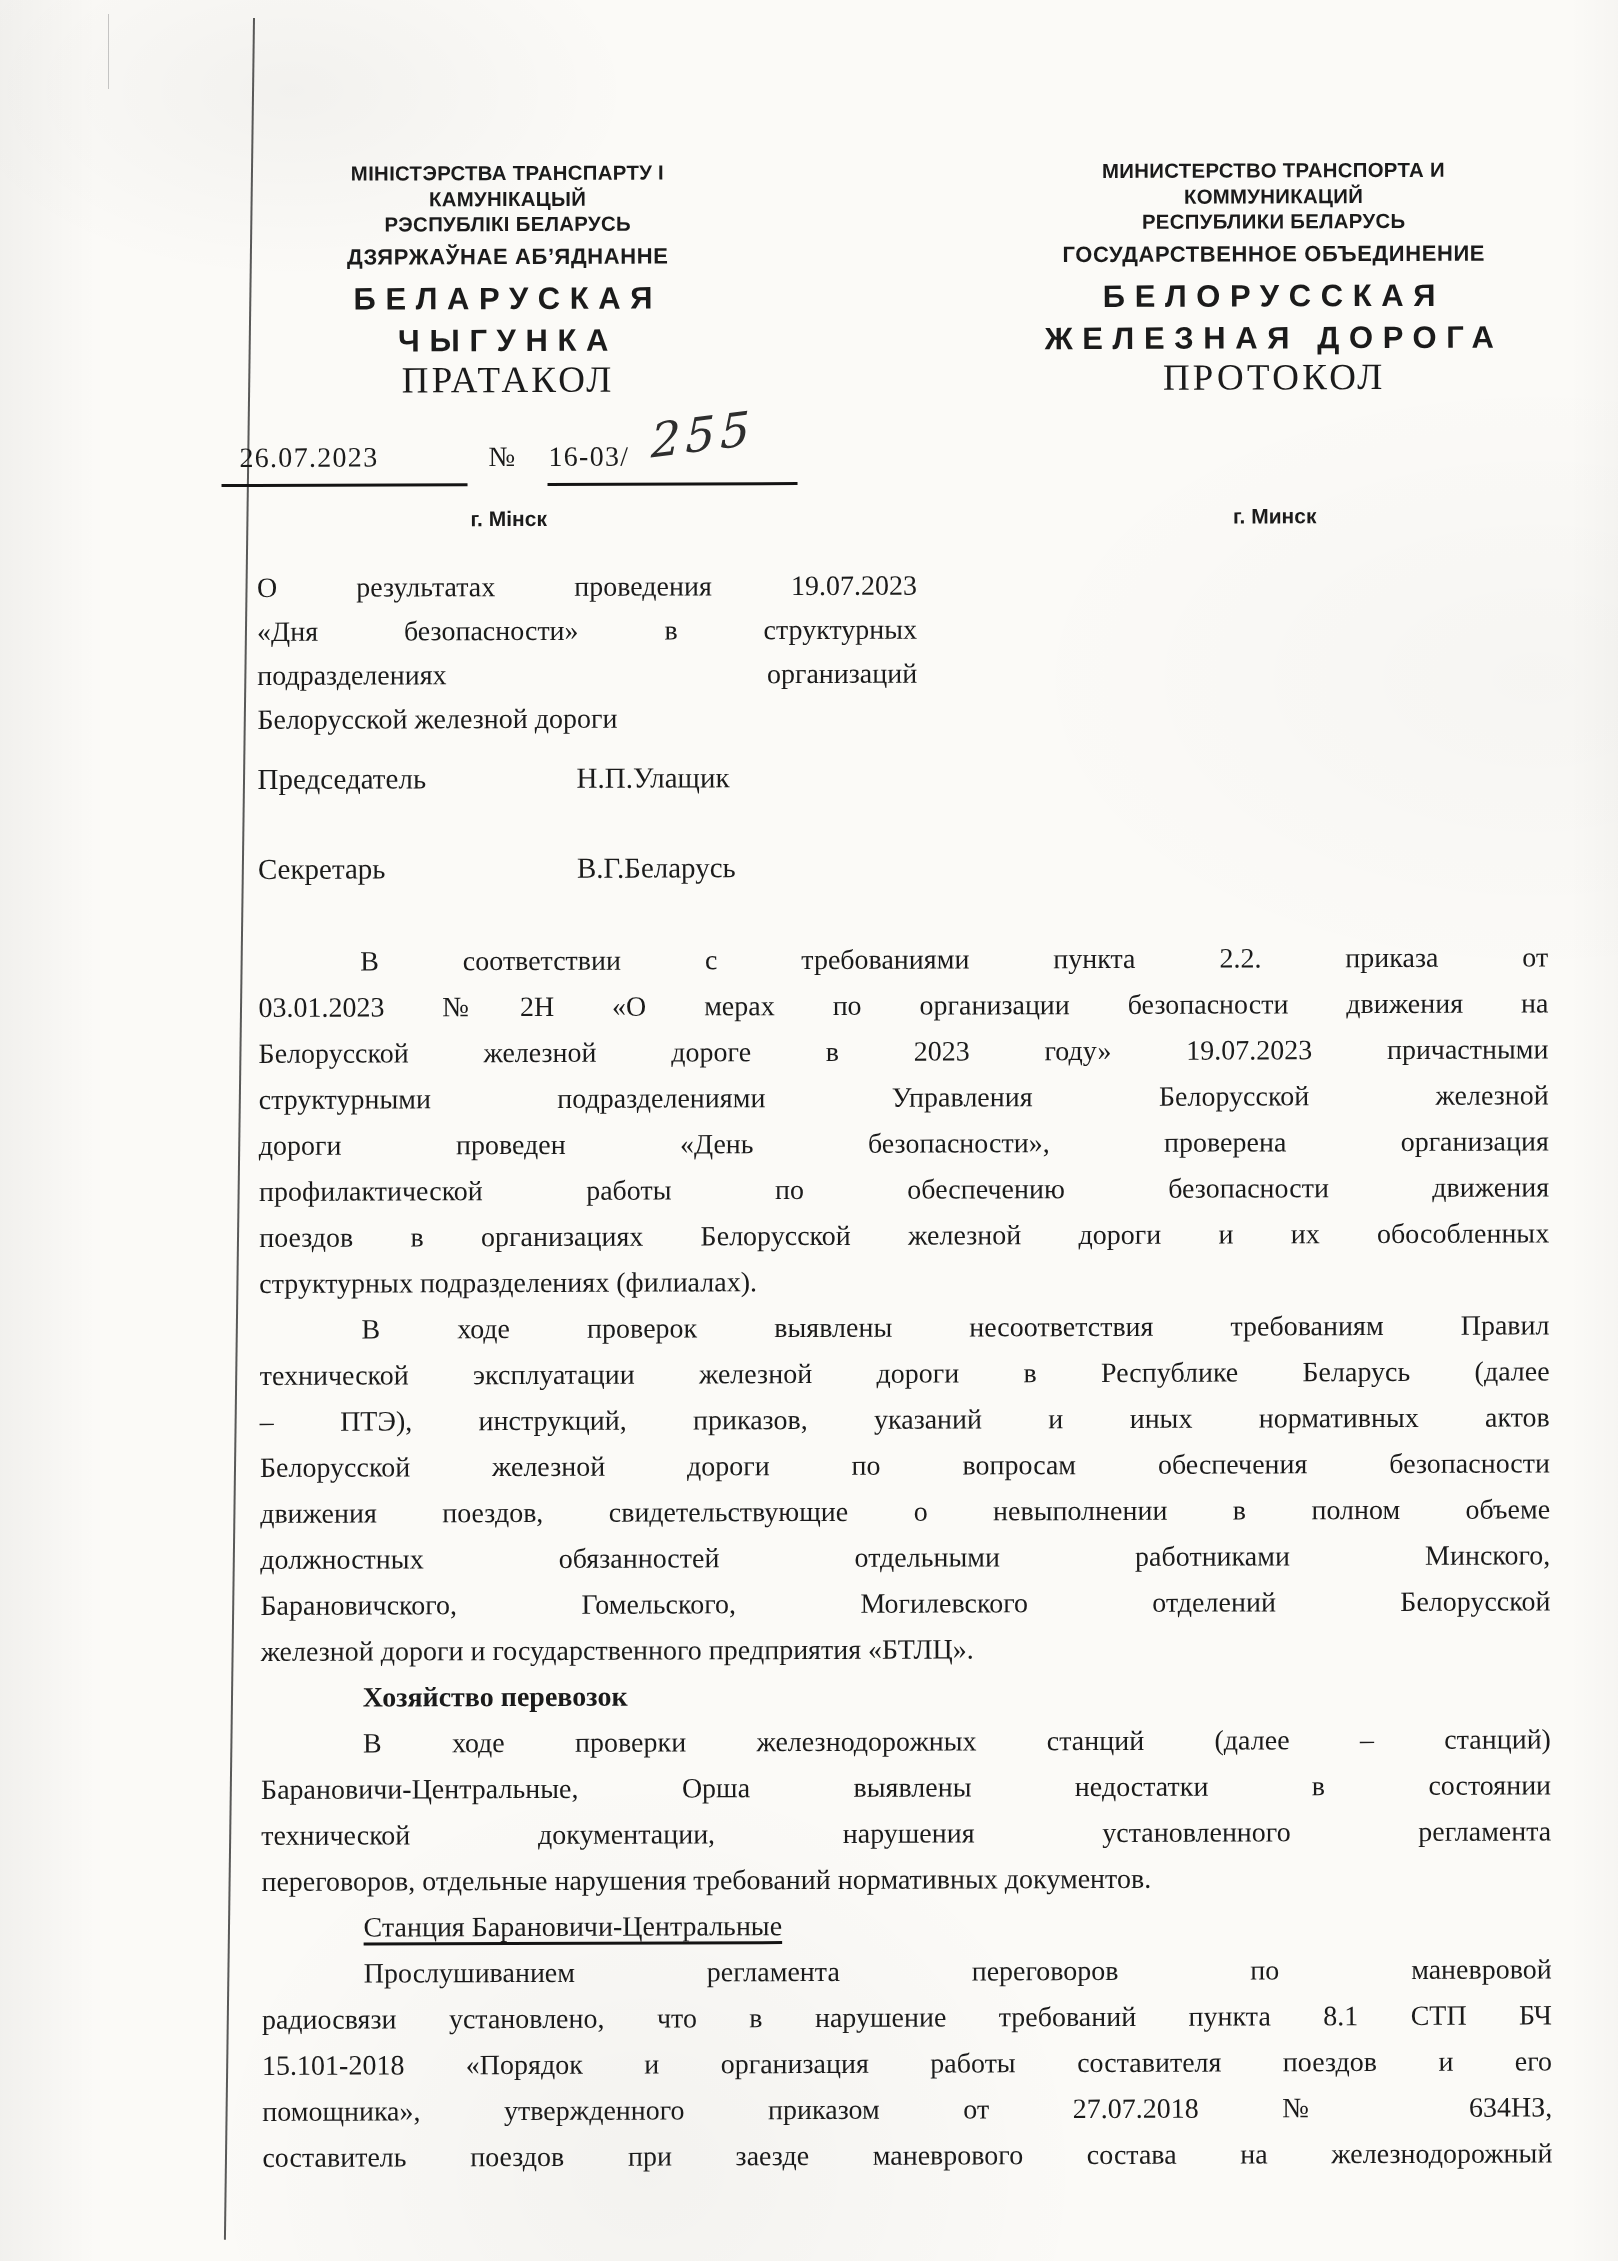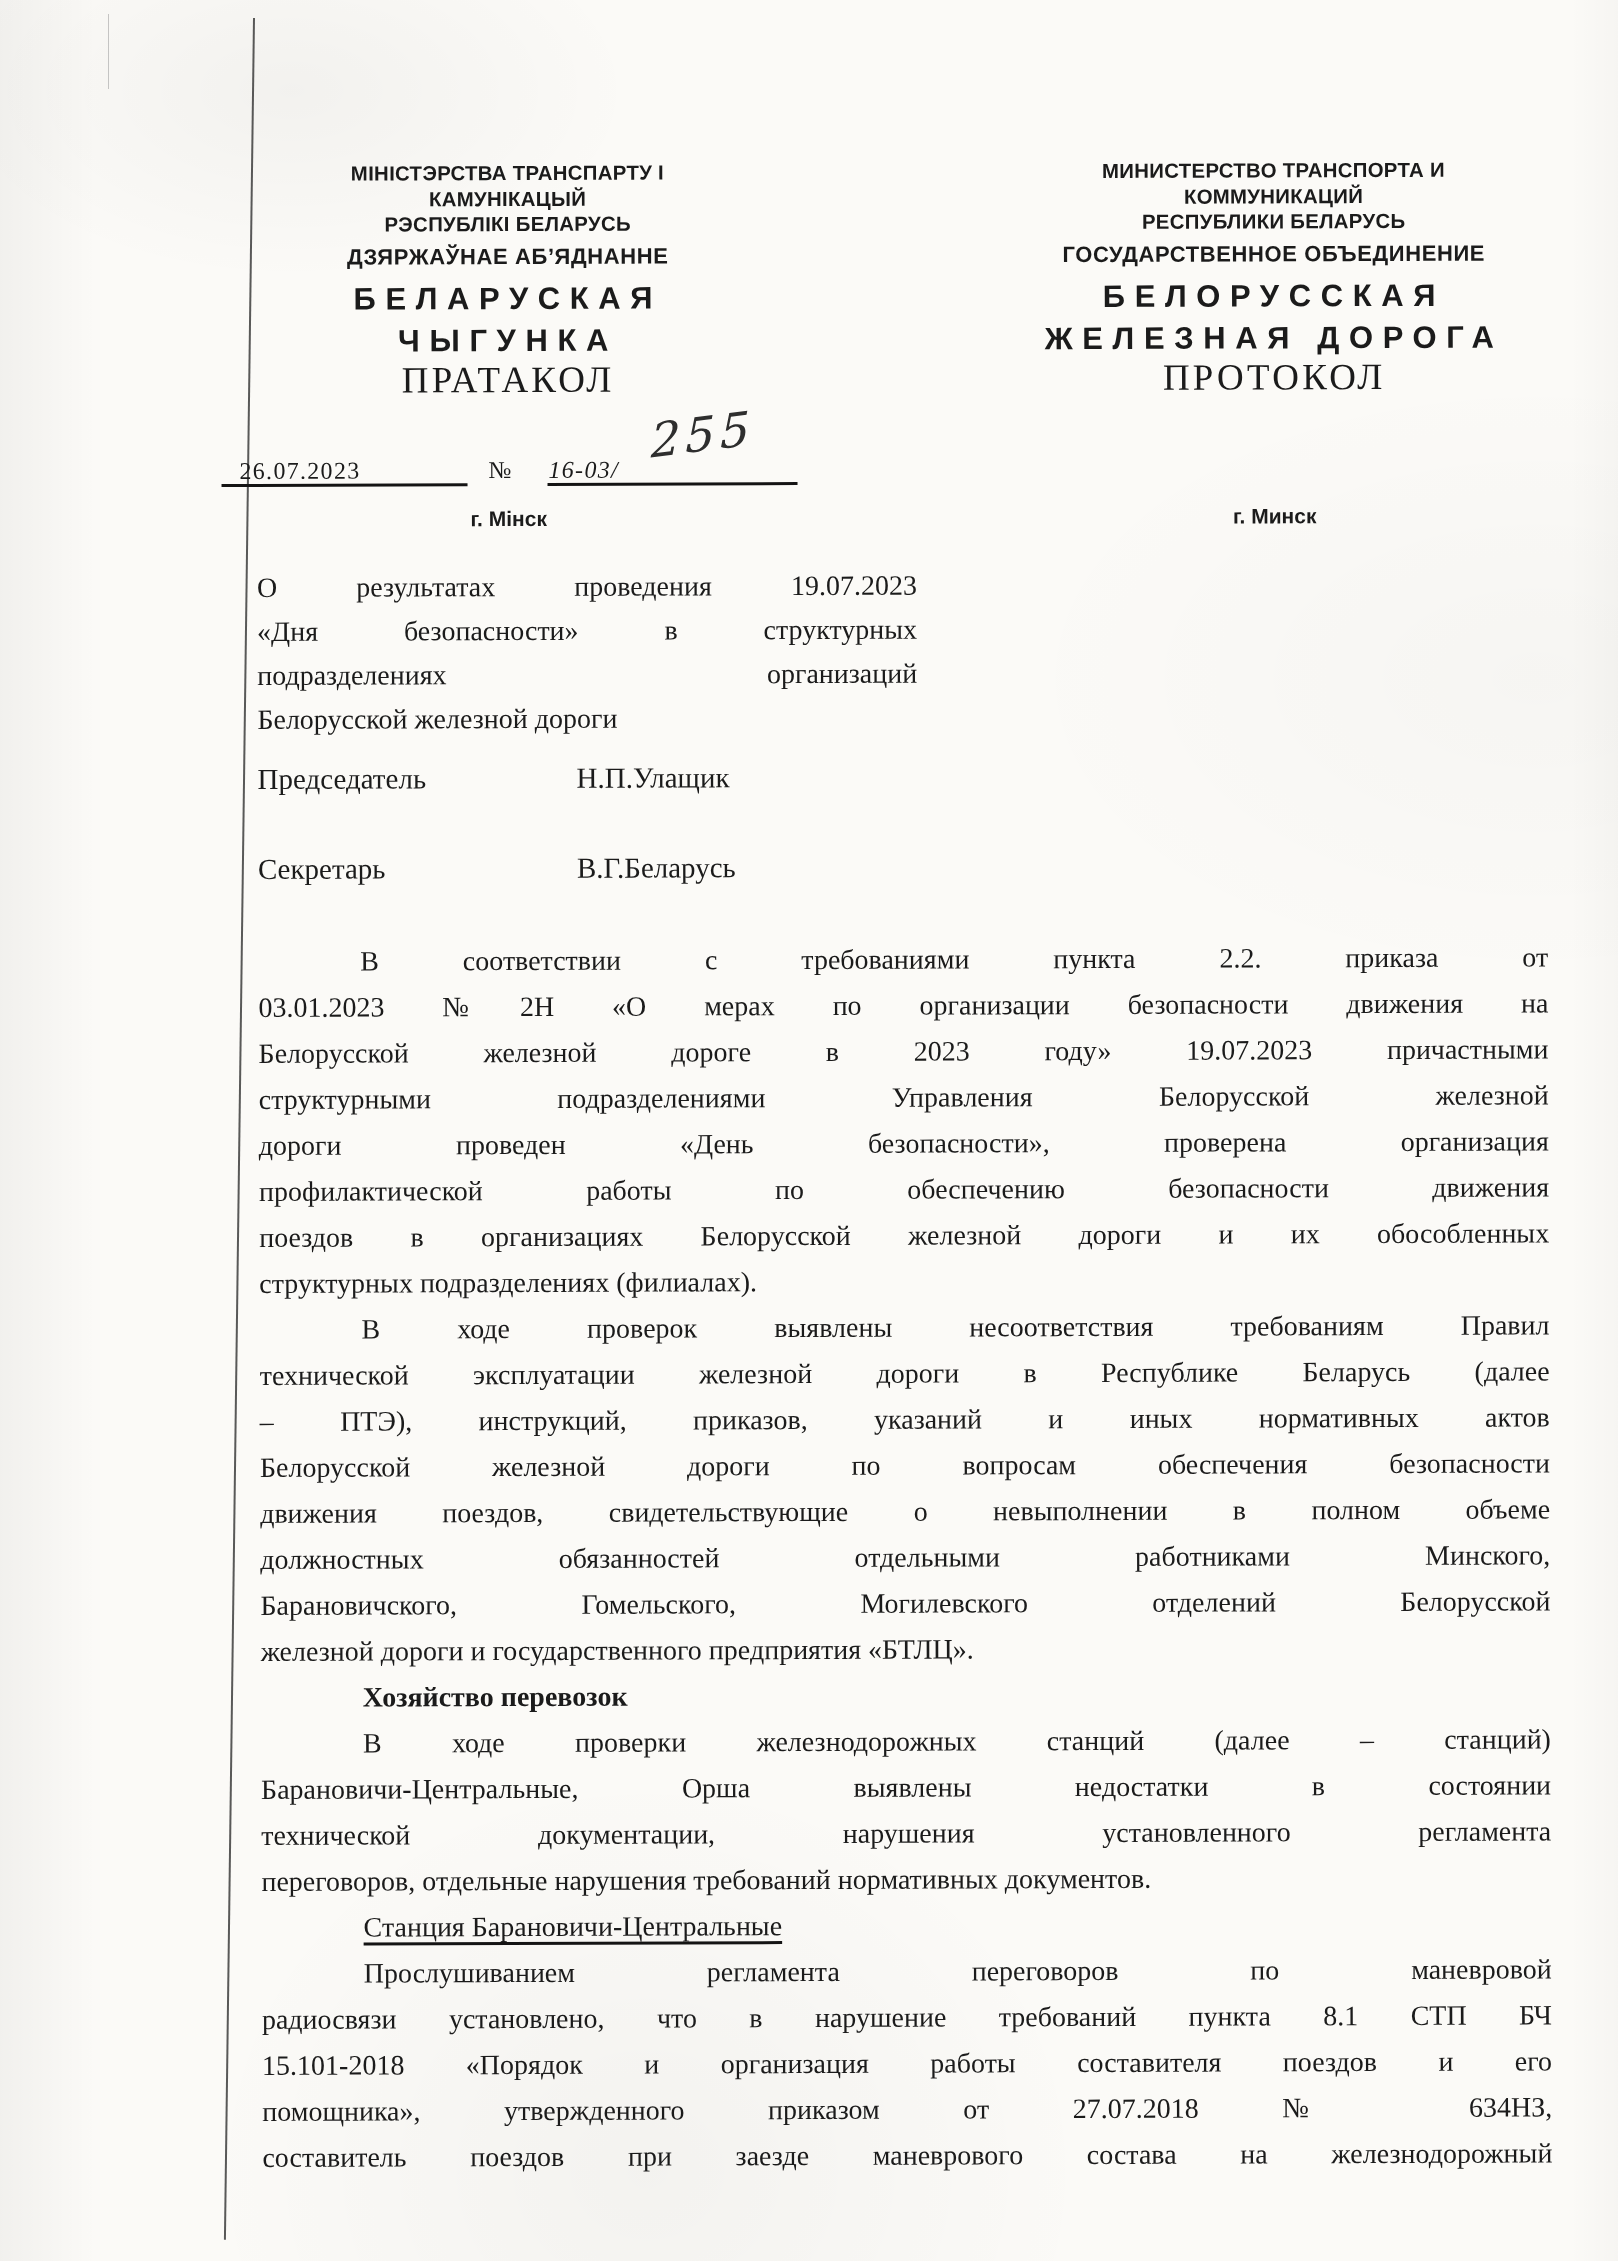--- a/index.html
+++ b/index.html
@@ -48,24 +48,24 @@
   .doc-title.right{left:1021px;width:510px;}
 
   .city{
     position:absolute;top:506px;text-align:center;
     font-family:"Liberation Sans","DejaVu Sans",sans-serif;font-weight:bold;font-size:21px;
   }
   .city.left{left:274px;width:472px;}
   .city.right{left:1021px;width:510px;}
 
   
-  .meta-item{position:absolute;top:456px;font-size:24px;letter-spacing:1.3px;white-space:nowrap;}
+  .meta-item{position:absolute;top:440px;font-size:28px;letter-spacing:1.3px;white-space:nowrap;}
   .meta-date{left:241px;}
   .meta-nosign{left:490px;}
-  .meta-noprefix{left:550px;font-style:italic;}
+  .meta-noprefix{left:550px;}
   .meta-hand{
     left:652px;top:413px;font-size:47px;font-style:italic;
     font-family:"DejaVu Serif",serif;letter-spacing:5.1px;color:#2e2e2e;
     transform:rotate(-7deg) skewX(-8deg);transform-origin:left bottom;
   }
   .meta-underline{position:absolute;top:482px;height:3.2px;background:#141414;}
   .u1{left:223px;width:246px;}
   .u2{left:549px;width:250px;}
 
   

